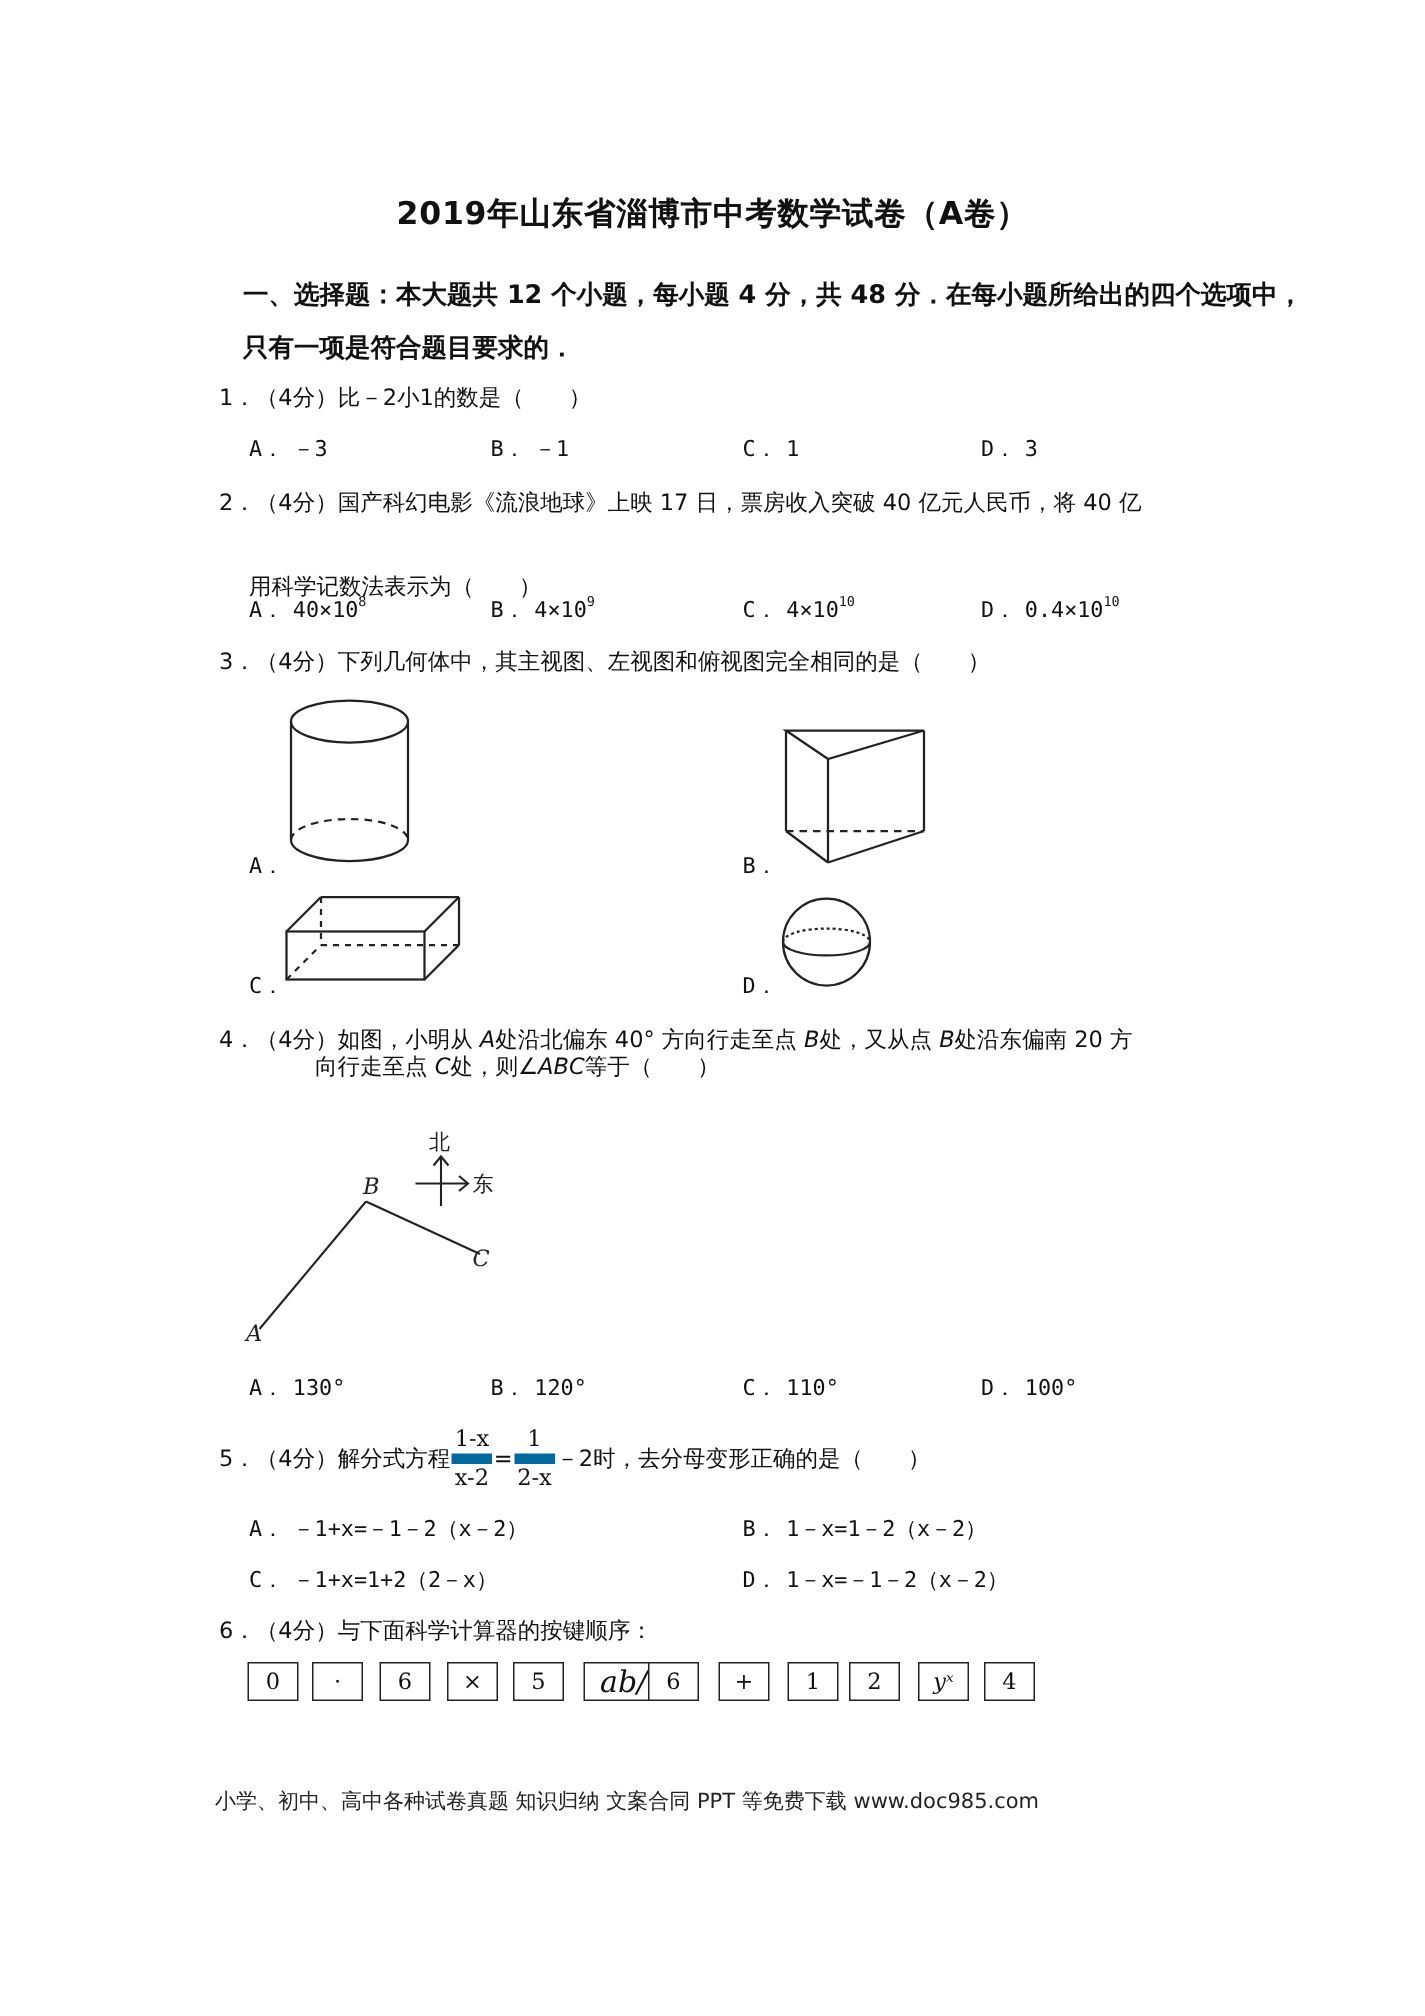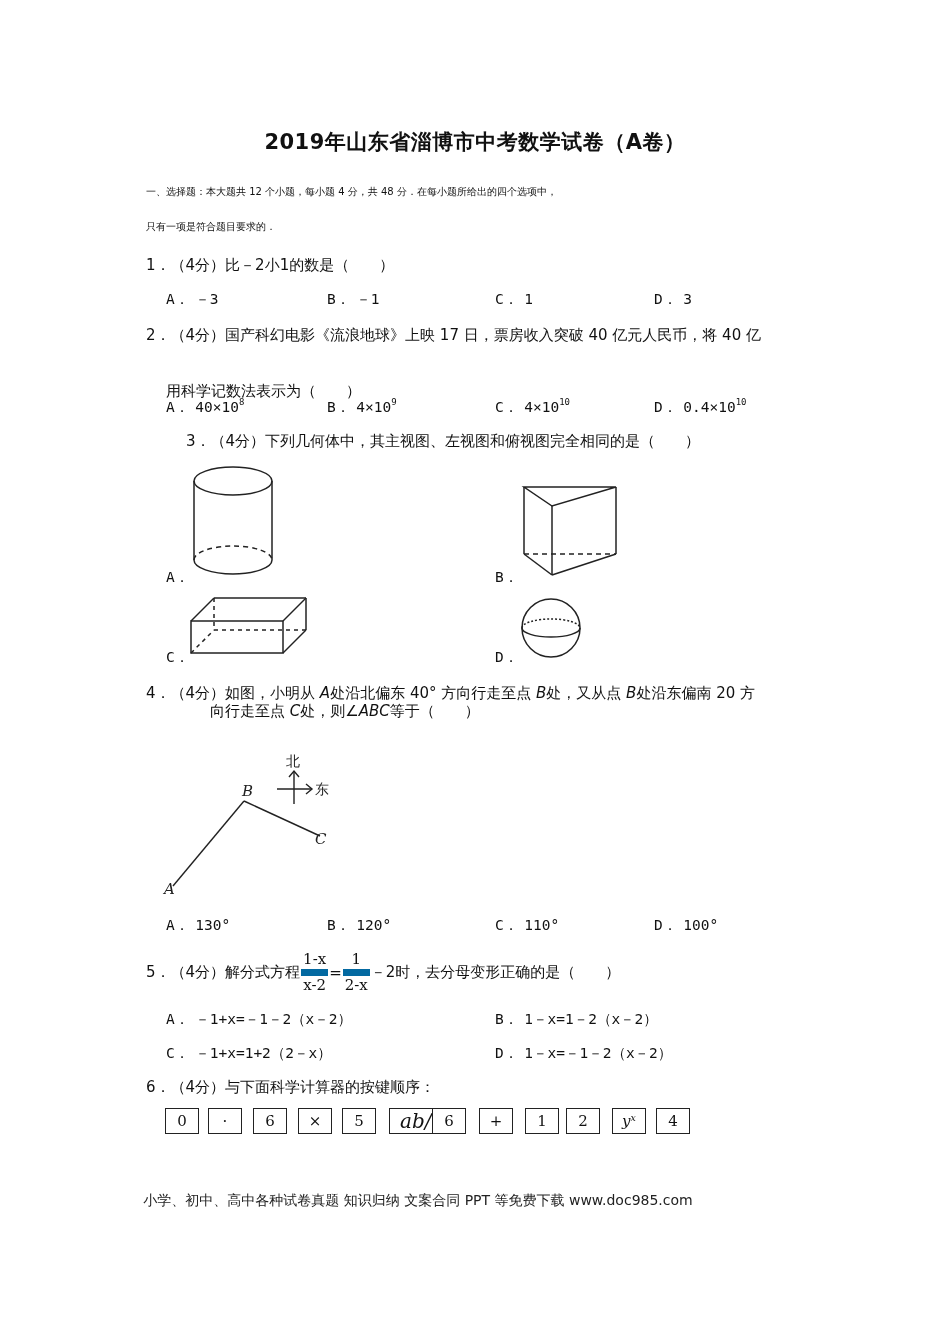--- a/index.html
+++ b/index.html
@@ -1,20 +1,20 @@
 <!DOCTYPE html>
 <html><head>
 <meta charset="utf-8">
 <style>
   html, body { margin: 0; padding: 0; background: #ffffff; }
   body { width: 950px; height: 1344px; position: relative; overflow: hidden;
          font-family: "DejaVu Sans", "Liberation Sans", sans-serif; color: #111; }
   .abs { position: absolute; }
   .title { left: 0; width: 950px; top: 128px; text-align: center; font-size: 21px; font-weight: bold; letter-spacing: 0.5px; }
-  .section { left: 146px; font-size: 10px; font-weight: normal; white-space: nowrap; }
+  .section { left: 162px; font-size: 17px; font-weight: bold; white-space: nowrap; }
   .q { left: 146px; font-size: 15px; white-space: nowrap; }
   .q2 { left: 166px; font-size: 15px; white-space: nowrap; }
   .opt { font-size: 14.5px; white-space: nowrap; font-family: "DejaVu Sans Mono", "Liberation Mono", monospace; }
   .opt .lbl { margin-right: 6px; }
   sup { font-size: 9px; vertical-align: 7px; }
   i.v { font-style: italic; }
   .frac { display: inline-block; vertical-align: middle; text-align: center; font-family: "DejaVu Serif", "Liberation Serif", serif; font-size: 15px; margin: 0 1px; }
   .frac .num { display: block; border-bottom: 7px solid #0369a1; padding: 0 2px; line-height: 19px; }
   .frac .den { display: block; padding: 0 2px; line-height: 19px; }
   .key { position: absolute; top: 1108px; height: 24px; border: 1.5px solid #222; background: #fff;
@@ -40,21 +40,21 @@
 
 <div class="abs q" style="top:326px;">
   <span>2．</span><span>（4分）国产科幻电影《流浪地球》上映 17 日，票房收入突破 40 亿元人民币，将 40 亿</span>
 </div>
 <div class="abs q2" style="top:362px;margin-top:20px;">用科学记数法表示为（　　）</div>
 <div class="abs opt" style="top:397px; left:166px;"><span class="lbl">A．</span><span>40×10</span><sup>8</sup></div>
 <div class="abs opt" style="top:397px; left:327px;"><span class="lbl">B．</span><span>4×10</span><sup>9</sup></div>
 <div class="abs opt" style="top:397px; left:495px;"><span class="lbl">C．</span><span>4×10</span><sup>10</sup></div>
 <div class="abs opt" style="top:397px; left:654px;"><span class="lbl">D．</span><span>0.4×10</span><sup>10</sup></div>
 
-<div class="abs q" style="top:432px;margin-left:40px;">
+<div class="abs q" style="top:432px;">
   <span>3．</span><span>（4分）下列几何体中，其主视图、左视图和俯视图完全相同的是（　　）</span>
 </div>
 
 <div class="abs opt" style="top:568px; left:166px;">A．</div>
 <svg style="left:190px; top:464px;" width="90" height="120" viewBox="0 0 90 120">
   <g fill="none" stroke="#222" stroke-width="1.5">
     <ellipse cx="43" cy="17" rx="39" ry="14"></ellipse>
     <line x1="4" y1="17" x2="4" y2="96"></line>
     <line x1="82" y1="17" x2="82" y2="96"></line>
     <path d="M4 96 A39 14 0 0 0 82 96"></path>

